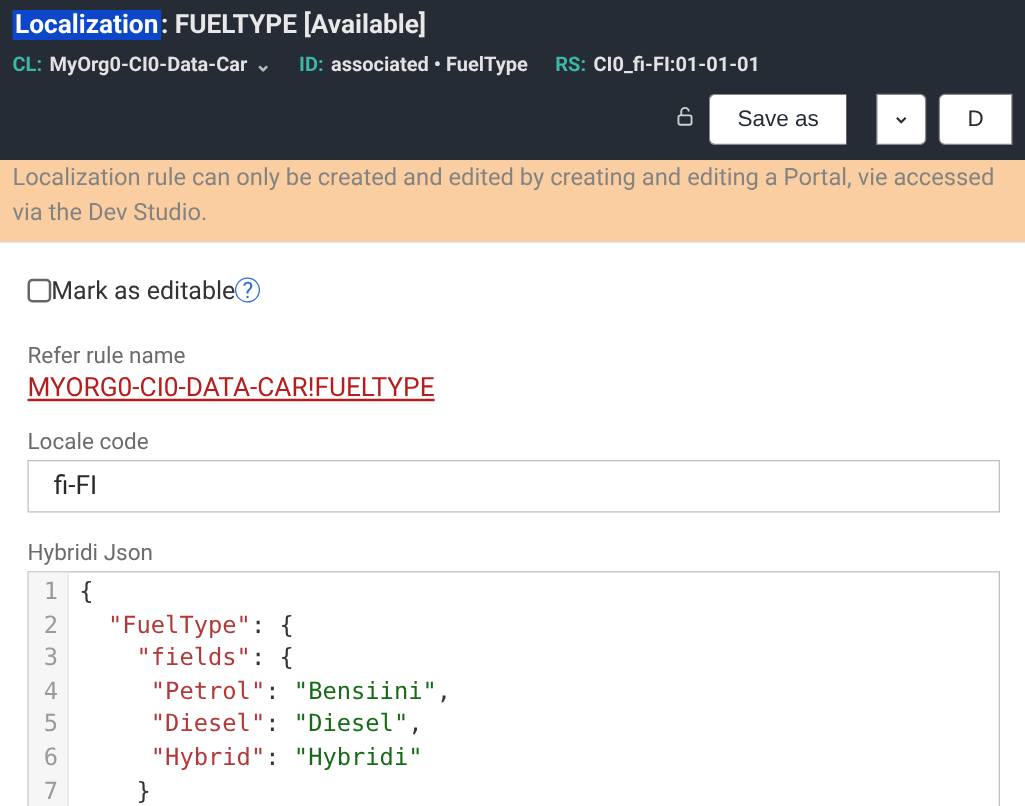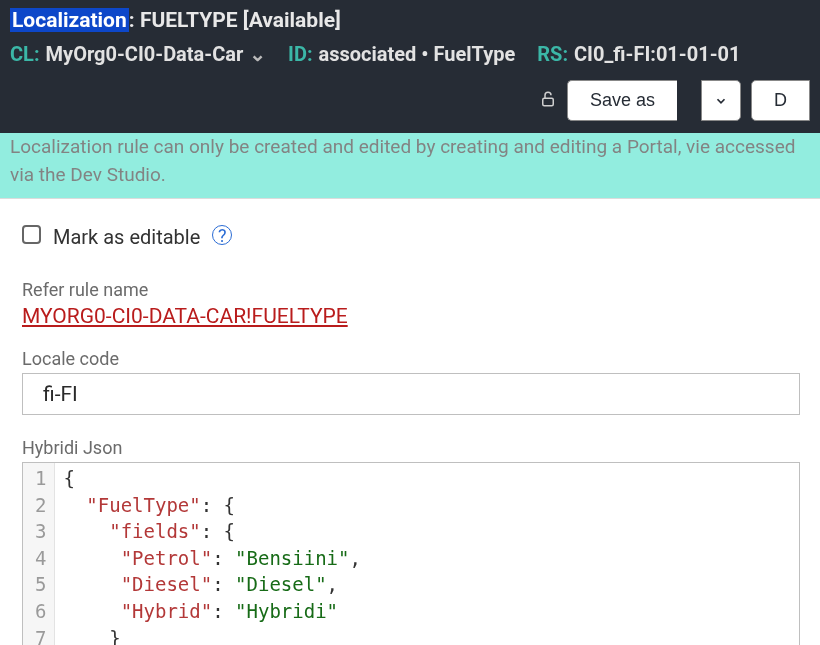--- a/index.html
+++ b/index.html
@@ -21,21 +21,21 @@
     font-weight: 700;
     color: #e8e8e8;
   }
   .title-row .hl {
     background: #0d47c9;
     color: #fff;
     padding: 0 2px;
   }
   .meta-row {
     margin-top: 10px;
-    font-size: 20px;
+    font-size: 16px;
     font-weight: 700;
     display: flex;
     align-items: center;
     gap: 6px;
     flex-wrap: wrap;
   }
   .meta-key { color: #3bb7a7; }
   .meta-val { color: #e2e2e2; }
   .chev { color: #bbb; }
   .toolbar-row {
@@ -60,34 +60,34 @@
     padding: 9px 22px;
     font-size: 18px;
     cursor: pointer;
     display: flex;
     align-items: center;
     border-radius: 5px;
   }
   .btn-group .btn:first-child { border-top-right-radius:0; border-bottom-right-radius:0; border-right:none;}
   .btn-group .btn:last-child { border-top-left-radius:0; border-bottom-left-radius:0; padding:9px 12px;}
   .info-banner {
-    background: #5eead4;
+    background: #fdba74;
     color: #474747;
     font-size: 19px;
     line-height: 1.45;
     padding: 0 10px 10px 10px;
     border-bottom: 1px solid #d0d0d0;
   }
   .content {
     background: #fff;
     padding: 26px 20px 10px 22px;
   }
   .checkbox-row {
     display: flex;
-    gap: 12px;
+    align-items: center;
     font-size: 20px;
     color: #333;
     margin-bottom: 30px;
   }
   .checkbox {
     width: 19px;
     height: 19px;
     border: 2px solid #666;
     border-radius: 4px;
   }

